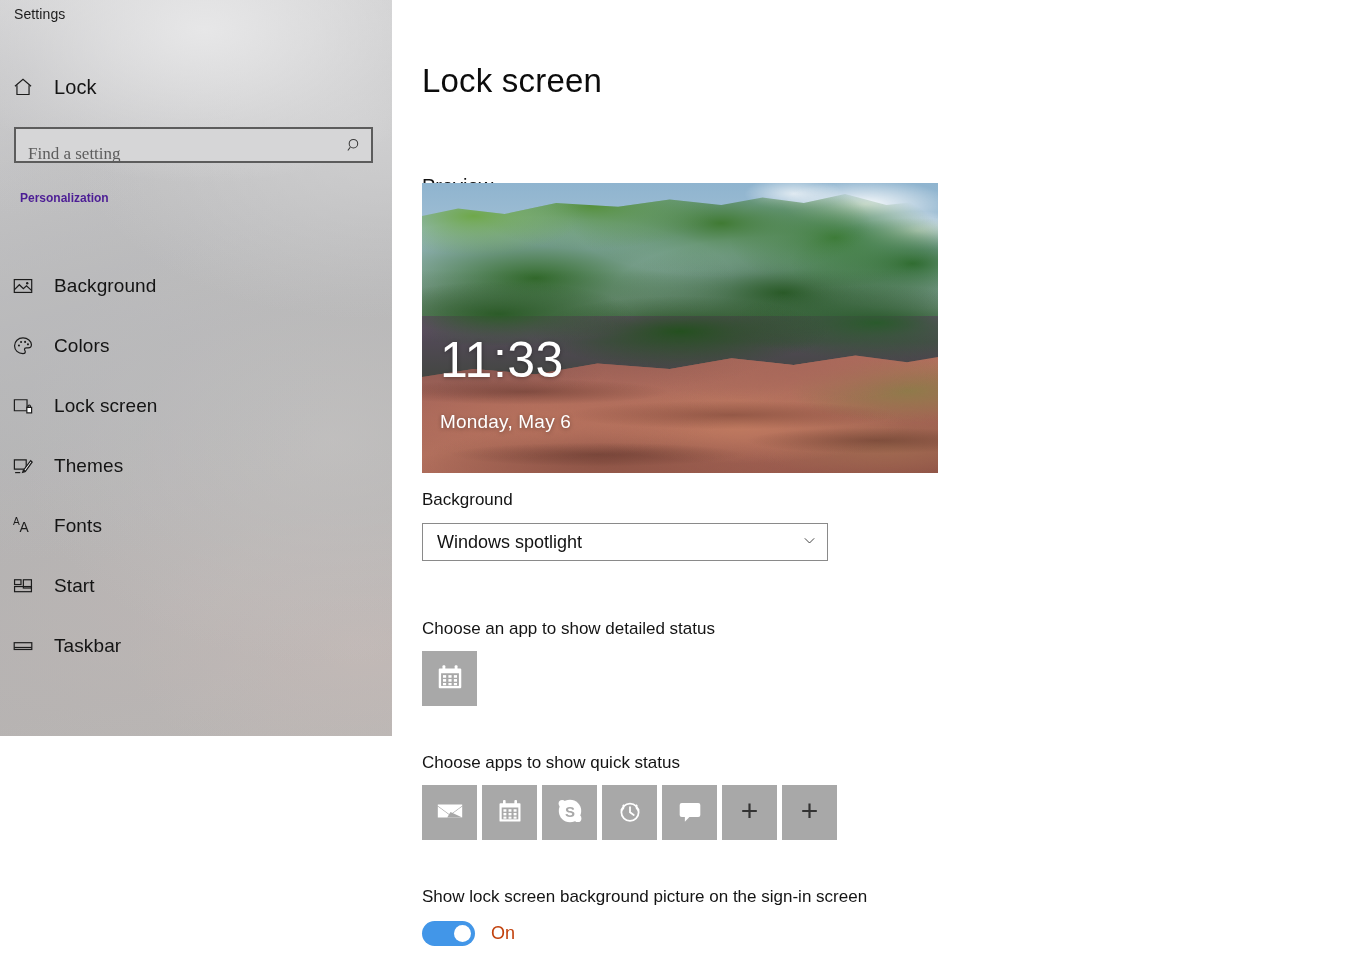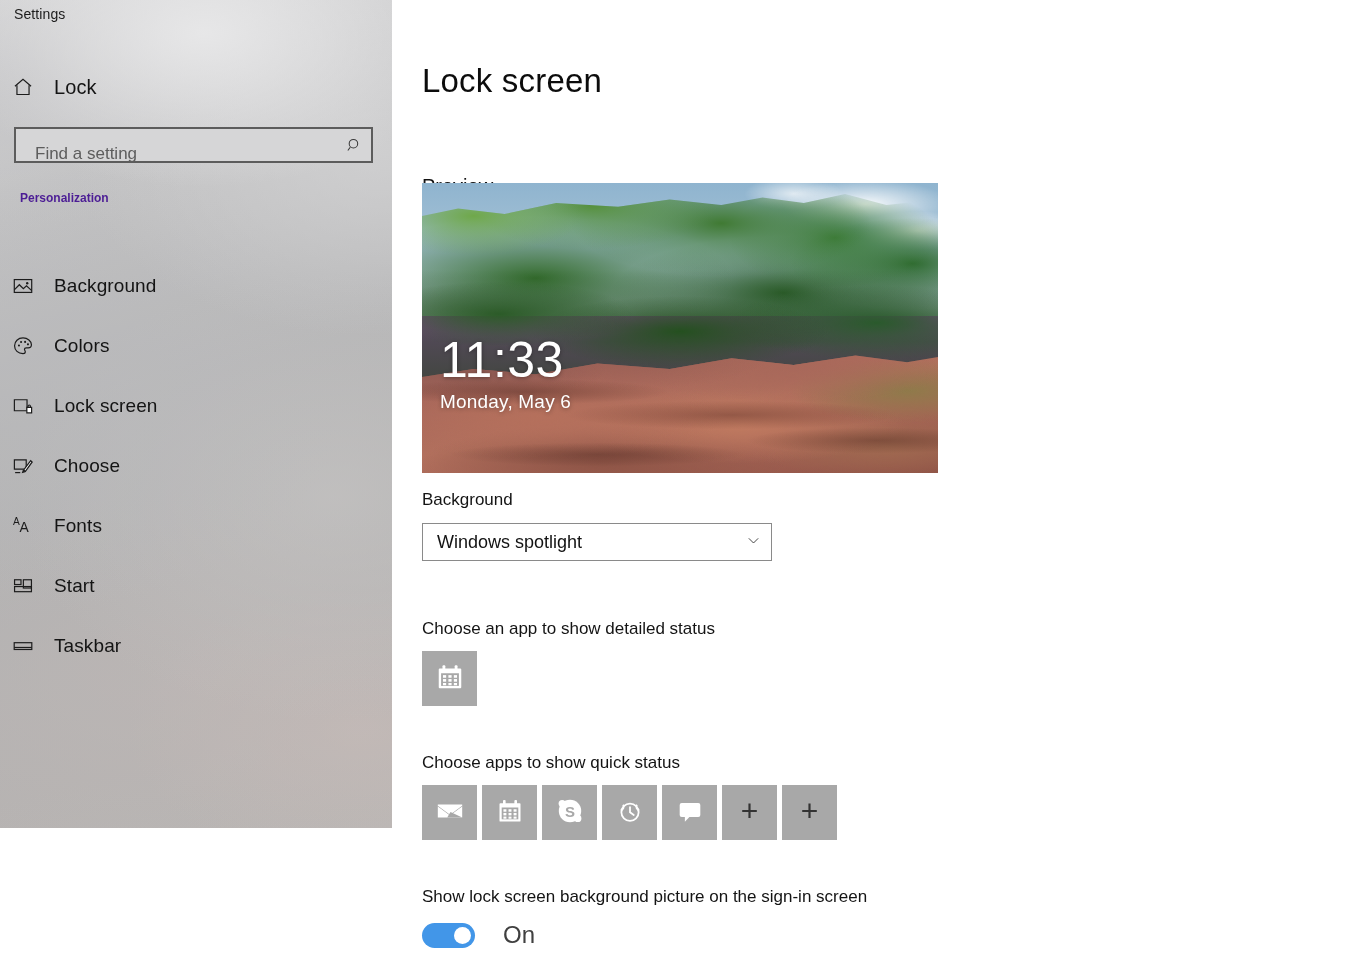--- a/index.html
+++ b/index.html
@@ -16,21 +16,21 @@
     position: relative;
     width: 1372px;
     height: 956px;
     display: flex;
   }
 
   
   .sidebar {
     position: relative;
     width: 392px;
-    height: 828px;
+    height: 736px;
     flex: 0 0 392px;
     overflow: hidden;
     background: #b5b5b6;
   }
   .sidebar-acrylic {
     position: absolute;
     inset: 0;
     background:
       radial-gradient(ellipse 380px 220px at 52% 4%,   rgba(232,232,233,0.95) 0%, rgba(232,232,233,0) 70%),
       radial-gradient(ellipse 300px 200px at 8% 10%,   rgba(196,196,198,0.85) 0%, rgba(196,196,198,0) 72%),
@@ -82,22 +82,22 @@
     border: 2px solid #5c5c5c;
     display: flex;
     align-items: center;
   }
   .search-input {
     flex: 1;
     height: 100%;
     border: none;
     outline: none;
     background: transparent;
-    padding-left: 19px;
-    font-family: Liberation Sans, sans-serif;
+    padding-left: 12px;
+    font-family: Liberation Serif, serif;
     font-size: 17px;
     color: #222;
     margin-top: 17px;
   }
   .search-input::placeholder { color: #5d5d5d; opacity: 1; }
   .search-icon-box {
     width: 34px; height: 100%;
     display: flex; align-items: center; justify-content: center;
   }
 
@@ -233,39 +233,39 @@
     color: #ffffff;
     text-shadow: 0 1px 4px rgba(0,0,0,0.35);
   }
   .pv-time {
     font-size: 50px;
     font-weight: 300;
     line-height: 1;
     letter-spacing: 0.5px;
   }
   .pv-date {
-    margin-top: 6px;
+    margin-top: 26px;
     font-size: 19px;
     font-weight: 300;
     letter-spacing: 0.2px;
   }
 
   
   .field-label {
     position: absolute;
     font-size: 17px;
     color: #141414;
   }
   #bg-label { left: 30px; top: 490px; }
 
   .combo {
     position: absolute;
     left: 30px;
     top: 523px;
-    width: 350px;
+    width: 406px;
     height: 38px;
     background: #ffffff;
     border: 1px solid #8a8a8a;
     display: flex;
     align-items: center;
     padding: 0 10px 0 14px;
     cursor: default;
   }
   .combo-value { flex: 1; font-size: 18px; color: #121212; }
 
@@ -320,23 +320,23 @@
   .toggle-knob {
     position: absolute;
     right: 4px;
     top: 4px;
     width: 17px;
     height: 17px;
     border-radius: 50%;
     background: #ffffff;
   }
   .toggle-state {
-    margin-left: 28px;
-    font-size: 24px;
-    color: #404040;
+    margin-left: 16px;
+    font-size: 18px;
+    color: #c2410c;
   }
 </style>
 </head>
 <body>
 
 <div id="app">
 
   <div class="sidebar">
     <div class="sidebar-acrylic"></div>
 
@@ -404,21 +404,21 @@
 
         <div class="nav-item">
           <span class="nav-icon">
             <svg width="22" height="22" viewBox="0 0 24 24" fill="none" stroke="#1c1c1c" stroke-width="1.3">
               <path d="M2.6 5.4 H15.5 V15.4 H2.6 Z"></path>
               <path d="M9 19.2 H3.4"></path>
               <path d="M12.6 16.4 L20.4 6.2 L22 7.6 L14.6 17.8 Z" fill="#ffffff"></path>
               <path d="M12.6 16.4 L11.6 19 L14.2 18.2"></path>
             </svg>
           </span>
-          <span class="nav-label">Choose</span>
+          <span class="nav-label">Themes</span>
         </div>
 
         <div class="nav-item">
           <span class="nav-icon">
             <svg width="24" height="24" viewBox="0 0 26 26" fill="none">
               <text x="1" y="12" font-family="Liberation Sans, sans-serif" font-size="11" fill="#1c1c1c">A</text>
               <text x="8" y="20" font-family="Liberation Sans, sans-serif" font-size="15" fill="#1c1c1c">A</text>
             </svg>
           </span>
           <span class="nav-label">Fonts</span>

